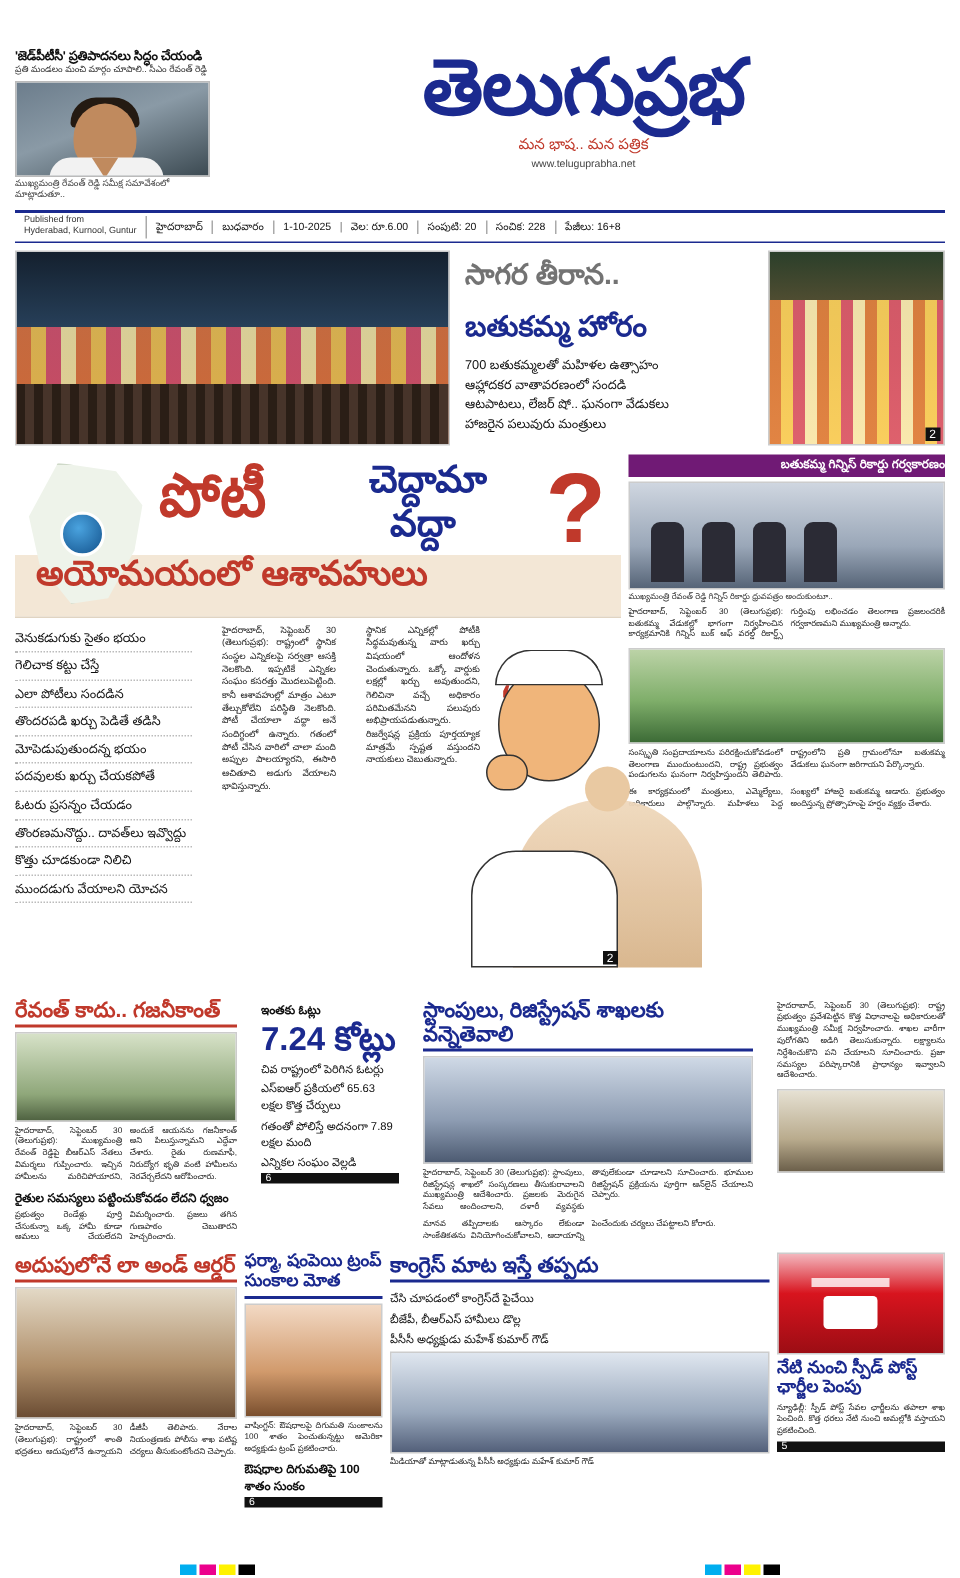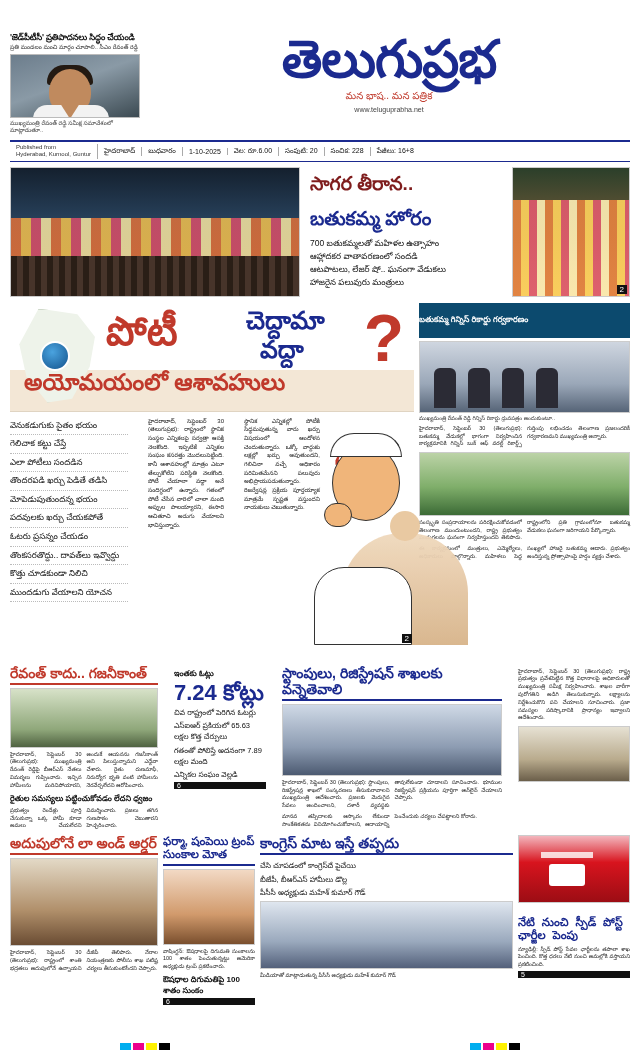--- a/index.html
+++ b/index.html
@@ -67,21 +67,21 @@
   .infostrip .pub{font-size:6px;line-height:1.2;color:#333;text-align:left;}
 
   
   .band{margin-top:5px;display:flex;gap:4px;height:130px;}
   .band .photo{position:relative;overflow:hidden;border:1px solid #ccc;}
   .band .p1{flex:0 0 288px;
     background:linear-gradient(to bottom,#14202e 0%,#27405a 40%,#6d3b2a 100%);}
   .band .p3{flex:0 0 116px;
     background:linear-gradient(to bottom,#2b3f2a 0%,#7a5d3a 55%,#c9a06a 100%);}
   .band .mid{flex:1;display:flex;flex-direction:column;justify-content:center;padding:0 6px;}
-  .hl1{font-size:19px;font-weight:bold;color:#7f1d1d;line-height:1.1;}
+  .hl1{font-size:19px;font-weight:bold;color:#737373;line-height:1.1;}
   .hl2{font-size:19px;font-weight:bold;color:#1b2a8f;line-height:1.1;margin-top:14px;}
   .bullets{margin-top:7px;font-size:8.5px;color:#111;line-height:1.55;}
   .pgnum{
     position:absolute;right:2px;bottom:2px;background:#111;color:#fff;
     font-size:8px;padding:0 3px;
   }
   .flowers{position:absolute;left:0;right:0;bottom:0;height:78px;
     background:repeating-linear-gradient(90deg,#e0713a 0 10px,#f2c14e 10px 20px,#d94f6a 20px 30px,#f7e6a1 30px 40px);
     opacity:.85;}
   .flowers2{position:absolute;left:0;right:0;bottom:0;height:96px;
@@ -156,22 +156,22 @@
   .man-hand{
     position:absolute;right:62px;top:86px;width:26px;height:22px;border-radius:12px;
     background:#f0b57a;border:1.5px solid #333;
   }
   .quote-mark{
     position:absolute;left:-6px;top:36px;font-size:22px;color:#c0392b;font-weight:bold;
   }
 
   
   .rc-head{
-    background:#0c4a6e;color:#fff;font-size:8px;font-weight:bold;
-    text-align:left;padding:12px 0;
+    background:#701a75;color:#fff;font-size:8px;font-weight:bold;
+    text-align:right;padding:2px 0;
   }
   .rc-photo{
     height:70px;margin-top:3px;border:1px solid #ccc;
     background:linear-gradient(to bottom,#cfd6e0 0%,#9aa7b8 60%,#566477 100%);
     position:relative;
   }
   .rc-photo .p{position:absolute;bottom:4px;width:22px;height:40px;background:#2b2b35;border-radius:6px 6px 0 0;}
   .rc-cap{font-size:5.5px;color:#333;line-height:1.35;margin-top:2px;text-align:justify;}
   .rc-photo2{
     height:62px;margin-top:4px;border:1px solid #ccc;
@@ -300,21 +300,21 @@
 
       <div class="lead-body">
         <div class="col-bul">
           <div>వెనుకడుగుకు సైతం భయం</div>
           <div>గెలిచాక కట్టు చేస్తే</div>
           <div>ఎలా పోటీలు సందడిన</div>
           <div>తొందరపడి ఖర్చు పెడితే తడిసి</div>
           <div>మోపెడుపుతుందన్న భయం</div>
           <div>పదవులకు ఖర్చు చేయకపోతే</div>
           <div>ఓటరు ప్రసన్నం చేయడం</div>
-          <div>తొంకసరతొద్దు.. దావత్‌లు ఇవ్వొద్దు</div>
+          <div>తొంరణమనొద్దు.. దావత్‌లు ఇవ్వొద్దు</div>
           <div>కొత్తు చూడకుండా నిలిచి</div>
           <div>ముందడుగు వేయాలని యోచన</div>
         </div>
         <div class="col-txt">హైదరాబాద్, సెప్టెంబర్ 30 (తెలుగుప్రభ): రాష్ట్రంలో స్థానిక సంస్థల ఎన్నికలపై సర్వత్రా ఆసక్తి నెలకొంది. ఇప్పటికే ఎన్నికల సంఘం కసరత్తు మొదలుపెట్టింది. కానీ ఆశావహుల్లో మాత్రం ఎటూ తేల్చుకోలేని పరిస్థితి నెలకొంది. పోటీ చేయాలా వద్దా అనే సందిగ్ధంలో ఉన్నారు. గతంలో పోటీ చేసిన వారిలో చాలా మంది అప్పుల పాలయ్యారని, ఈసారి ఆచితూచి అడుగు వేయాలని భావిస్తున్నారు.</div>
         <div class="col-txt2">స్థానిక ఎన్నికల్లో పోటీకి సిద్ధమవుతున్న వారు ఖర్చు విషయంలో ఆందోళన చెందుతున్నారు. ఒక్కో వార్డుకు లక్షల్లో ఖర్చు అవుతుందని, గెలిచినా వచ్చే అధికారం పరిమితమేనని పలువురు అభిప్రాయపడుతున్నారు. రిజర్వేషన్ల ప్రక్రియ పూర్తయ్యాక మాత్రమే స్పష్టత వస్తుందని నాయకులు చెబుతున్నారు.</div>
         <div class="cartoon">
           <div class="quote-mark">❝</div>
           <div class="dome"></div>
           <div class="man-body"></div>
           <div class="man-head"></div>
@@ -402,21 +402,21 @@
       <div class="numline">పీసీసీ అధ్యక్షుడు మహేశ్ కుమార్ గౌడ్</div>
       <div class="ph e" style="margin-top:3px;"></div>
       <div class="body-text">మీడియాతో మాట్లాడుతున్న పీసీసీ అధ్యక్షుడు మహేశ్ కుమార్ గౌడ్</div>
     </div>
 
     <div class="mg-col b4">
       <div class="postbox">
         <span class="slot"></span>
         <span class="logo"></span>
       </div>
-      <div class="sec-head-sm" style="margin-top:13px;font-family:Liberation Mono, monospace;">నేటి నుంచి స్పీడ్ పోస్ట్ ఛార్జీల పెంపు</div>
+      <div class="sec-head-sm" style="margin-top:3px;">నేటి నుంచి స్పీడ్ పోస్ట్ ఛార్జీల పెంపు</div>
       <div class="body-text">న్యూఢిల్లీ: స్పీడ్ పోస్ట్ సేవల ఛార్జీలను తపాలా శాఖ పెంచింది. కొత్త ధరలు నేటి నుంచి అమల్లోకి వస్తాయని ప్రకటించింది.</div>
       <span class="pagemark">5</span>
     </div>
   </div>
 
   <div class="cb-left">
     <i style="background:#00aeef"></i>
       <i style="background:#ec008c"></i>
       <i style="background:#fff200"></i>
       <i style="background:#000"></i>

